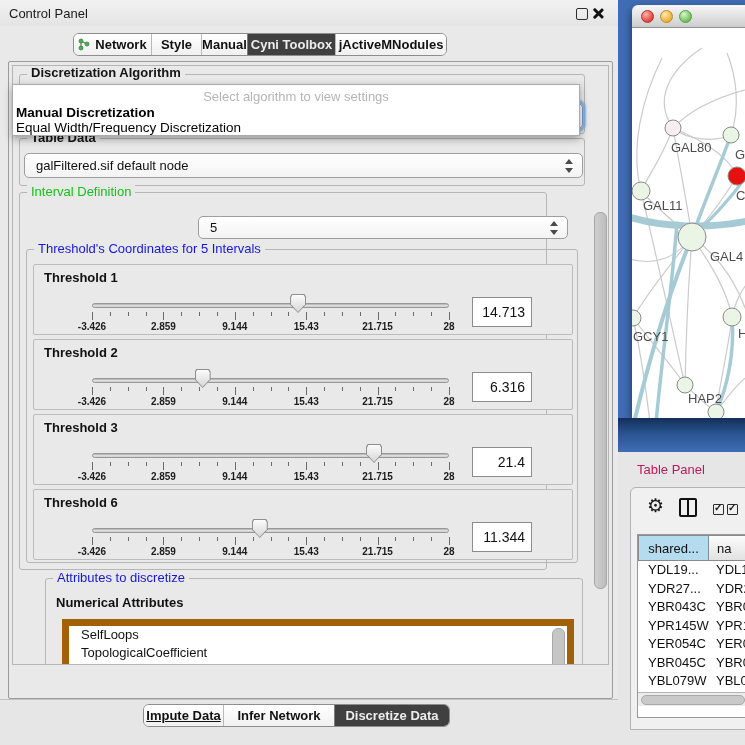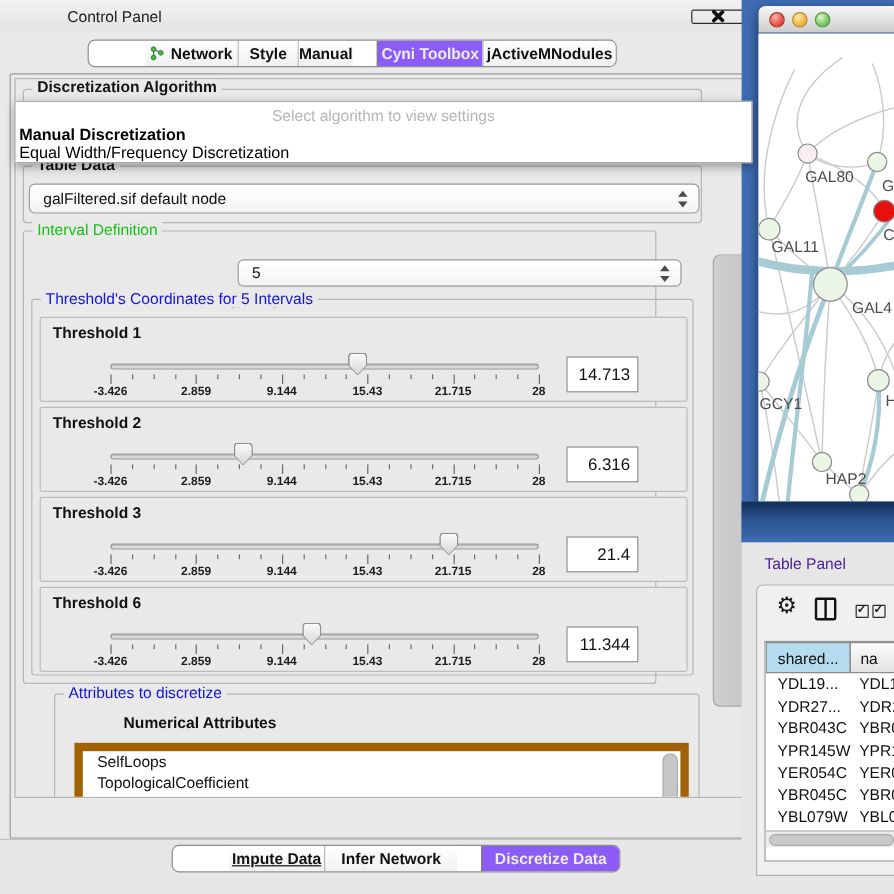--- a/index.html
+++ b/index.html
@@ -1,30 +1,30 @@
 <!DOCTYPE html>
 <html><head>
 <meta charset="utf-8">
 <style>
   html,body{margin:0;padding:0;background:#d0d0d0;font-family:"Liberation Sans",sans-serif;}
   #screen{position:relative;width:745px;height:745px;background:#e9e9e9;overflow:hidden;font-size:13px;color:#111;}
-  .abs{position:absolute;padding-left:47px;}
+  .abs{position:absolute;}
 
   
   #cp-titlebar{left:0;top:0;width:618px;height:26px;background:linear-gradient(#f2f2f2,#e4e4e4);}
   #cp-title{left:9px;top:6px;color:#1a1a1a;}
   #cp-float{left:576px;top:8px;width:10px;height:10px;border:1.6px solid #2e2e2e;border-radius:2px;}
   #cp-close{left:592px;top:7px;width:12px;height:12px;}
   #cp-close::before,#cp-close::after{content:"";position:absolute;left:5px;top:0;width:2.6px;height:13px;background:#111;border-radius:1px;}
   #cp-close::before{transform:rotate(45deg);}  #cp-close::after{transform:rotate(-45deg);}
 
   .seg-bar{display:flex;border:1px solid #8d8d8d;border-radius:6px;overflow:hidden;background:#fff;height:23px;box-sizing:border-box;}
   .seg{display:flex;align-items:center;justify-content:center;gap:5px;background:linear-gradient(#ffffff,#f0f0f0);color:#111;font-weight:600;border-left:1px solid #b9b9b9;box-sizing:border-box;white-space:nowrap;overflow:hidden;}
   .seg:first-child{border-left:none;}
-  .seg.selected{background:#8b5cf6;color:#ededed;border-left-color:#7d7d7d;margin-left:20px;}
+  .seg.selected{background:#404040;color:#ededed;border-left-color:#7d7d7d;}
 
   #top-tabs{left:73px;top:33px;}
   #bottom-bar{left:0;top:699px;width:618px;height:46px;background:#e6e6e6;border-top:1px solid #c2c2c2;}
   #bottom-tabs{left:143px;top:4px;}
 
   #cp-outer{left:8px;top:61px;width:603px;height:636px;border:1px solid #9b9b9b;border-radius:2px;background:#e9e9e9;}
   #cp-inner{left:3px;top:3px;width:595px;height:598px;border:1px solid #b5b5b5;background:#e9e9e9;overflow:hidden;}
   #cp-vscroll-thumb{left:581px;top:146px;width:11px;height:375px;background:linear-gradient(90deg,#cfcfcf,#bdbdbd);border:1px solid #a6a6a6;border-radius:6px;}
 
   .group{border:1px solid #b6b6b6;border-radius:3px;box-sizing:border-box;}
@@ -72,21 +72,21 @@
   #net-window{position:absolute;left:14px;top:5px;width:120px;height:413px;border-radius:6px 0 0 0;box-shadow:0 4px 10px rgba(0,0,0,.55);}
   #net-titlebar{position:absolute;left:0;top:0;width:100%;height:23px;background:linear-gradient(#f7f7f7,#cdcdcd);border-bottom:1px solid #8f8f8f;border-radius:6px 0 0 0;box-sizing:border-box;}
   .light{position:absolute;top:5px;width:13px;height:13px;border-radius:50%;box-sizing:border-box;}
   #light-red{left:9px;background:radial-gradient(circle at 35% 30%,#ffb3ac,#e0443a 70%);border:1px solid #b0342c;}
   #light-yellow{left:28px;background:radial-gradient(circle at 35% 30%,#ffe9ad,#eeaf34 70%);border:1px solid #bd8a24;}
   #light-green{left:47px;background:radial-gradient(circle at 35% 30%,#d9f6c9,#6fbf5b 70%);border:1px solid #579b45;}
   #net-canvas{position:absolute;left:0;top:23px;width:120px;height:390px;background:#fff;overflow:hidden;}
   #blue-strip{left:618px;top:418px;width:127px;height:34px;background:linear-gradient(#132f59,#2a5390 45%,#3f6db4);}
 
   #tp-region{left:618px;top:452px;width:127px;height:293px;background:#e6e6e6;}
-  #tp-title{position:absolute;left:19px;top:10px;color:#4c1d95;}
+  #tp-title{position:absolute;left:19px;top:10px;color:#be185d;}
   #tp-body{position:absolute;left:12px;top:35px;width:118px;height:243px;background:#f0f0f0;border:1px solid #b2b2b2;border-radius:6px 0 0 0;box-sizing:border-box;}
   #gear-icon{position:absolute;left:16px;top:8px;font-size:19px;color:#1a1a1a;line-height:20px;}
   #split-icon{position:absolute;left:48px;top:10px;width:18px;height:19px;border:2px solid #111;border-radius:2px;box-sizing:border-box;}
   #split-icon::after{content:"";position:absolute;left:6px;top:0;width:2px;height:100%;background:#111;}
   .cb{position:absolute;top:16px;width:11px;height:11px;border:1.5px solid #2b2b2b;border-radius:1px;box-sizing:border-box;}
   .cb::after{content:"✓";position:absolute;left:0px;top:-3px;font-size:10px;font-weight:700;color:#1a1a1a;}
   #cb1{left:82px;} #cb2{left:96px;}
   #tp-table{position:absolute;left:6px;top:46px;width:112px;height:184px;background:#fff;border:1px solid #9a9a9a;box-sizing:border-box;overflow:hidden;}
   #tp-header{position:absolute;left:0;top:0;width:140px;height:26px;}
   .th{position:absolute;top:0;height:26px;line-height:26px;box-sizing:border-box;border:1px solid #8a8a8a;}

